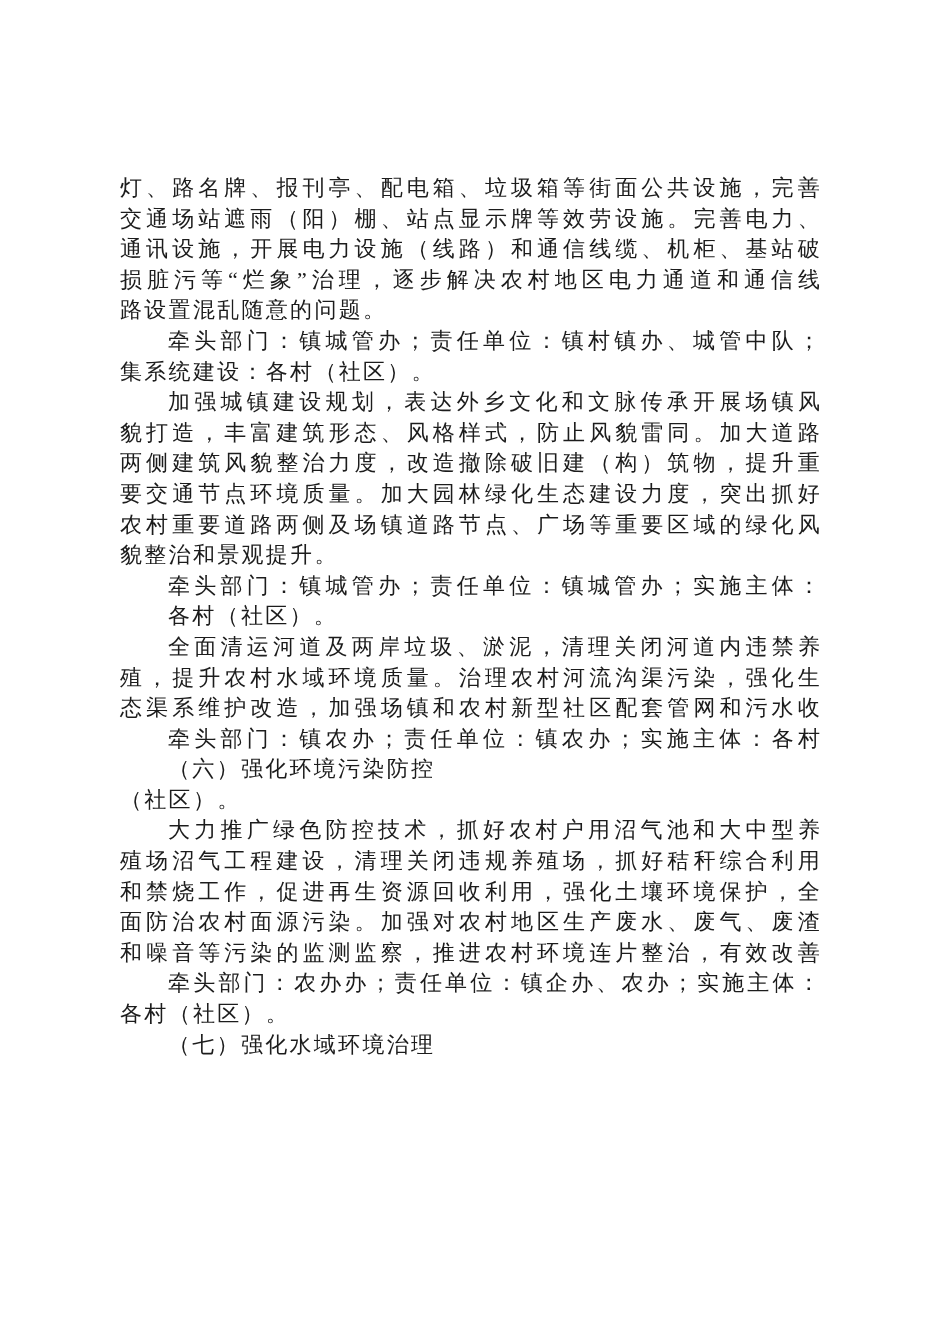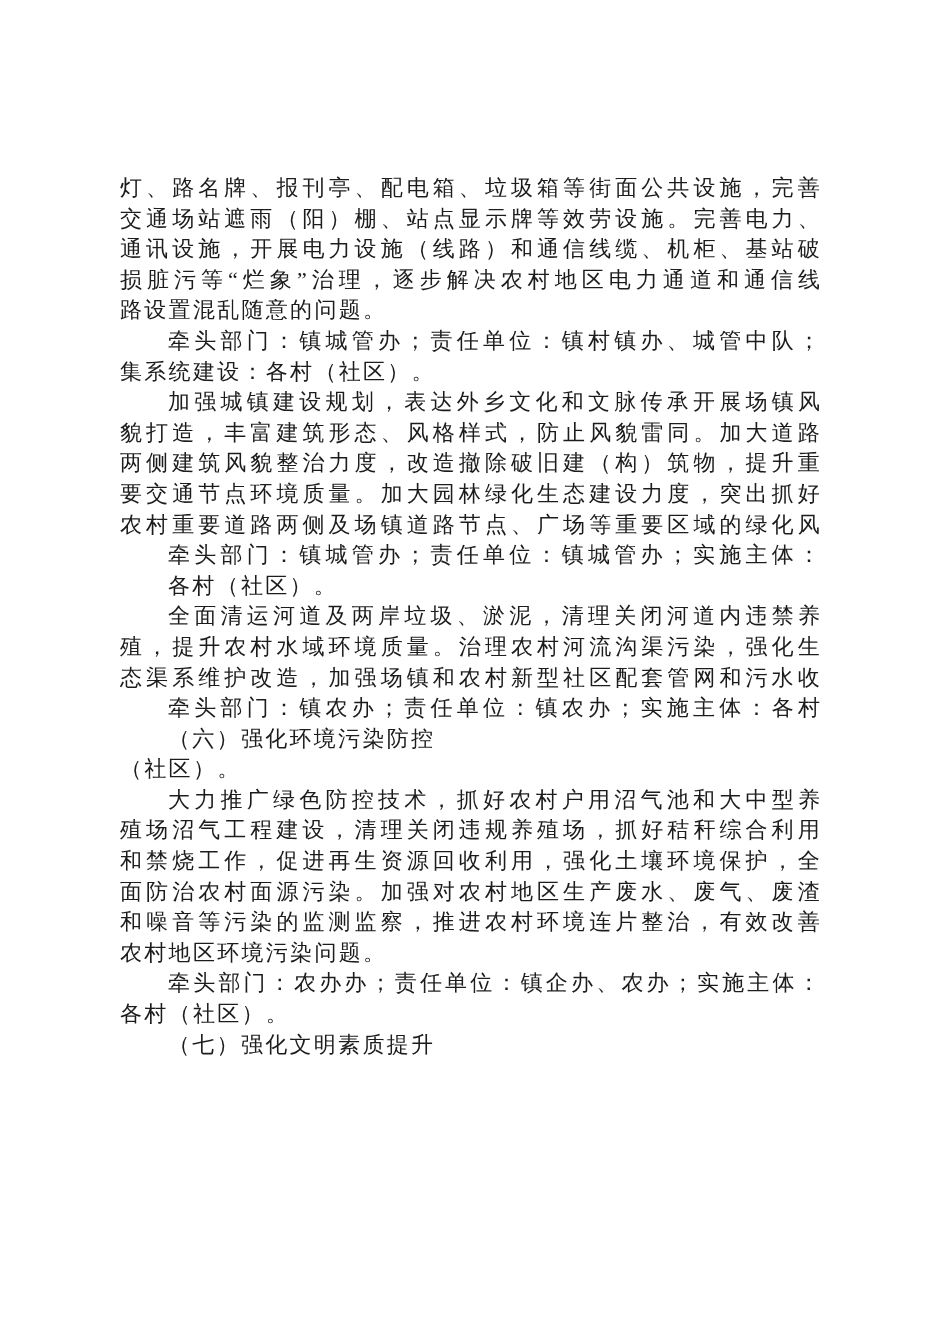--- a/index.html
+++ b/index.html
@@ -331,20 +331,21 @@
         <span>等</span>
         <span>重</span>
         <span>要</span>
         <span>区</span>
         <span>域</span>
         <span>的</span>
         <span>绿</span>
         <span>化</span>
         <span>风</span>
       </div>
+      <div class="line">貌整治和景观提升。</div>
       <div class="line fill indent">
         <span>牵</span>
         <span>头</span>
         <span>部</span>
         <span>门</span>
         <span>：</span>
         <span>镇</span>
         <span>城</span>
         <span>管</span>
         <span>办</span>
@@ -616,21 +617,20 @@
         <span>连</span>
         <span>片</span>
         <span>整</span>
         <span>治</span>
         <span>，</span>
         <span>有</span>
         <span>效</span>
         <span>改</span>
         <span>善</span>
       </div>
-      <div class="line">农村地区环境污染问题。</div>
       <div class="line fill indent">
         <span>牵</span>
         <span>头</span>
         <span>部</span>
         <span>门</span>
         <span>：</span>
         <span>农</span>
         <span>办</span>
         <span>办</span>
         <span>；</span>
@@ -646,15 +646,15 @@
         <span>农</span>
         <span>办</span>
         <span>；</span>
         <span>实</span>
         <span>施</span>
         <span>主</span>
         <span>体</span>
         <span>：</span>
       </div>
       <div class="line">各村（社区）。</div>
-      <div class="line indent">（七）强化文明素质提升</div>
+      <div class="line indent">（七）强化水域环境治理</div>
     </div>
 </div>
 
 </body></html>

